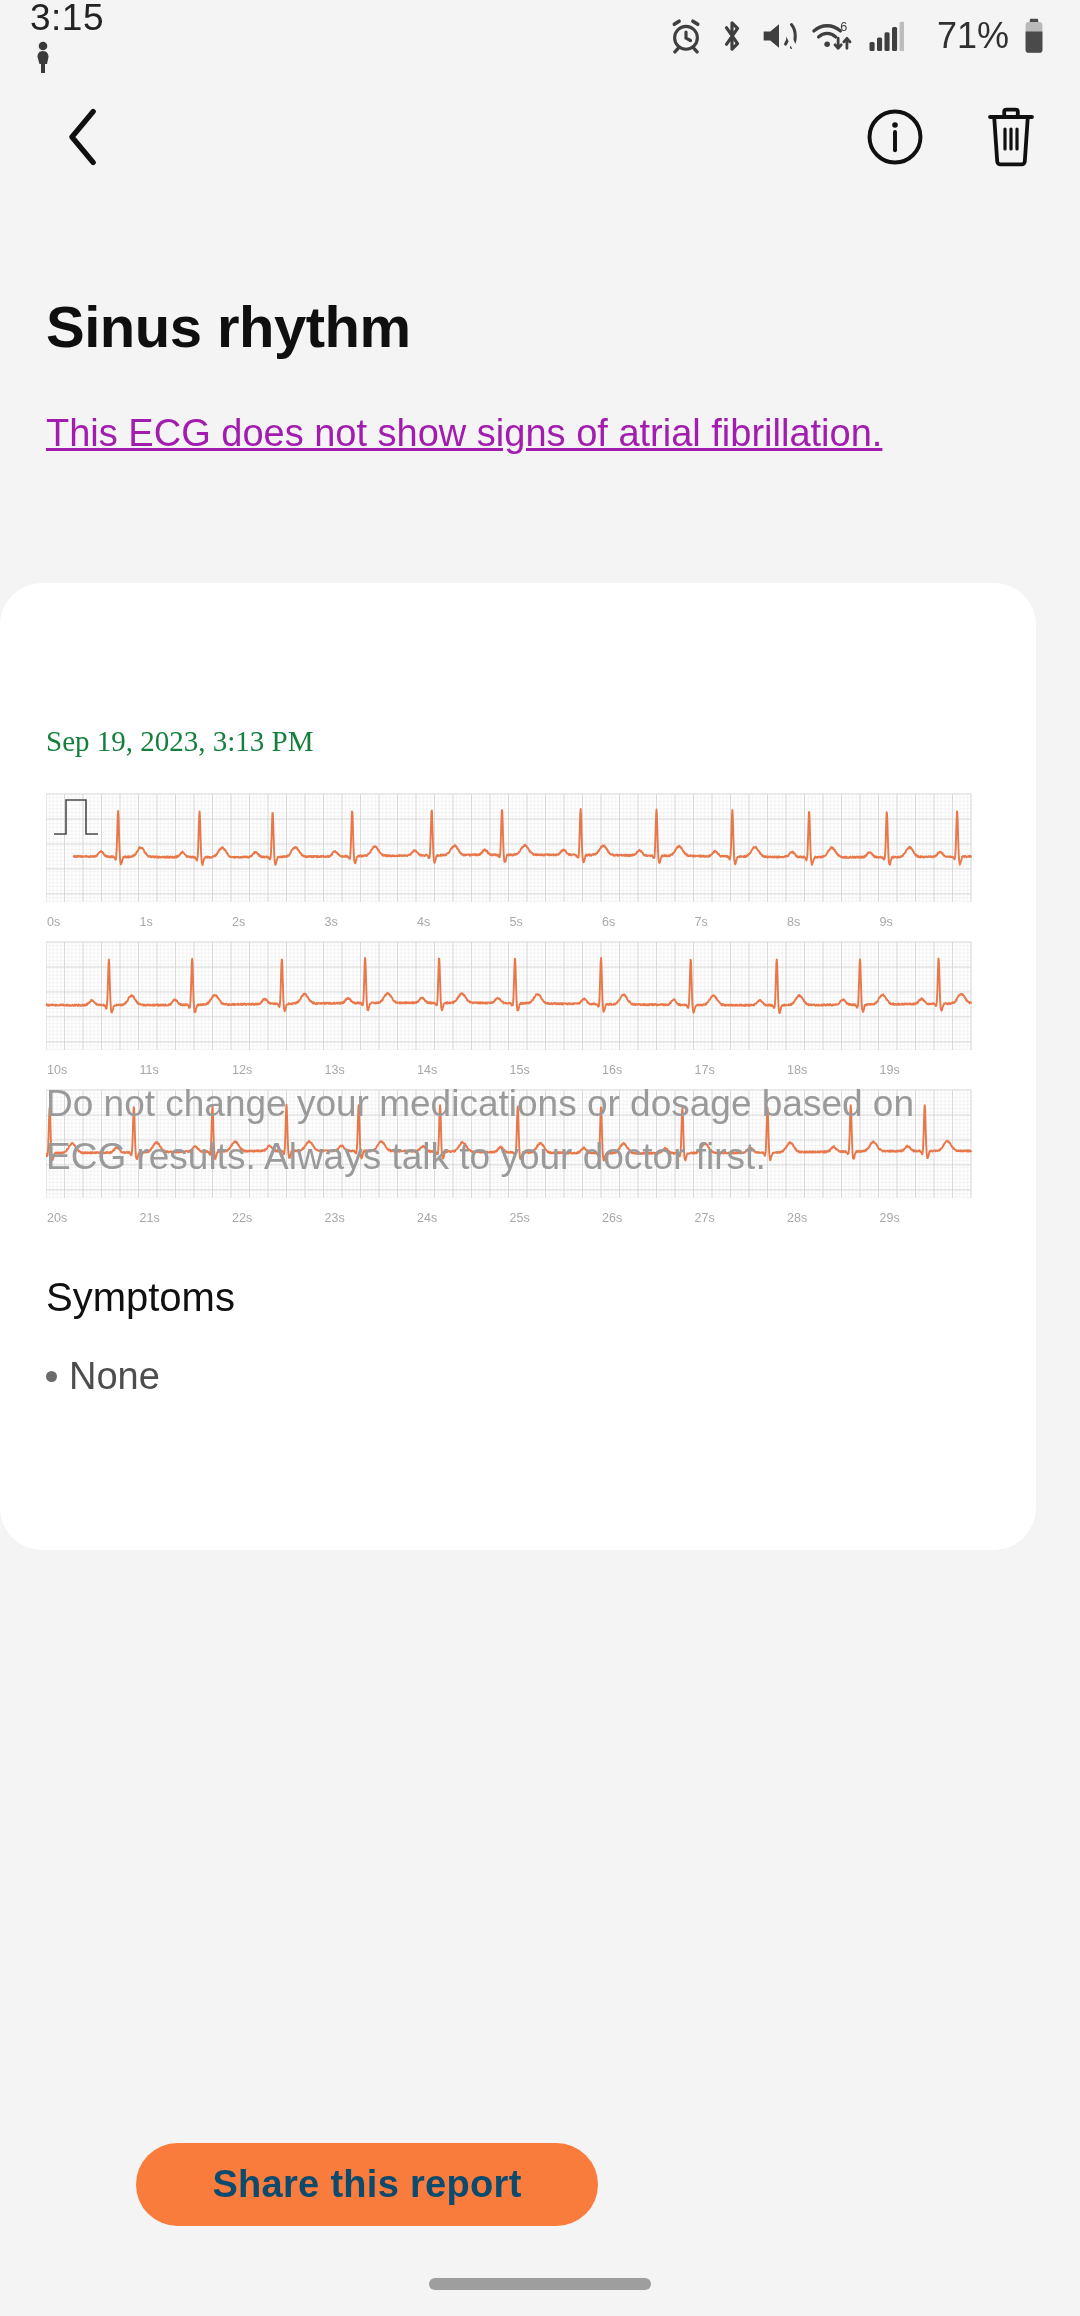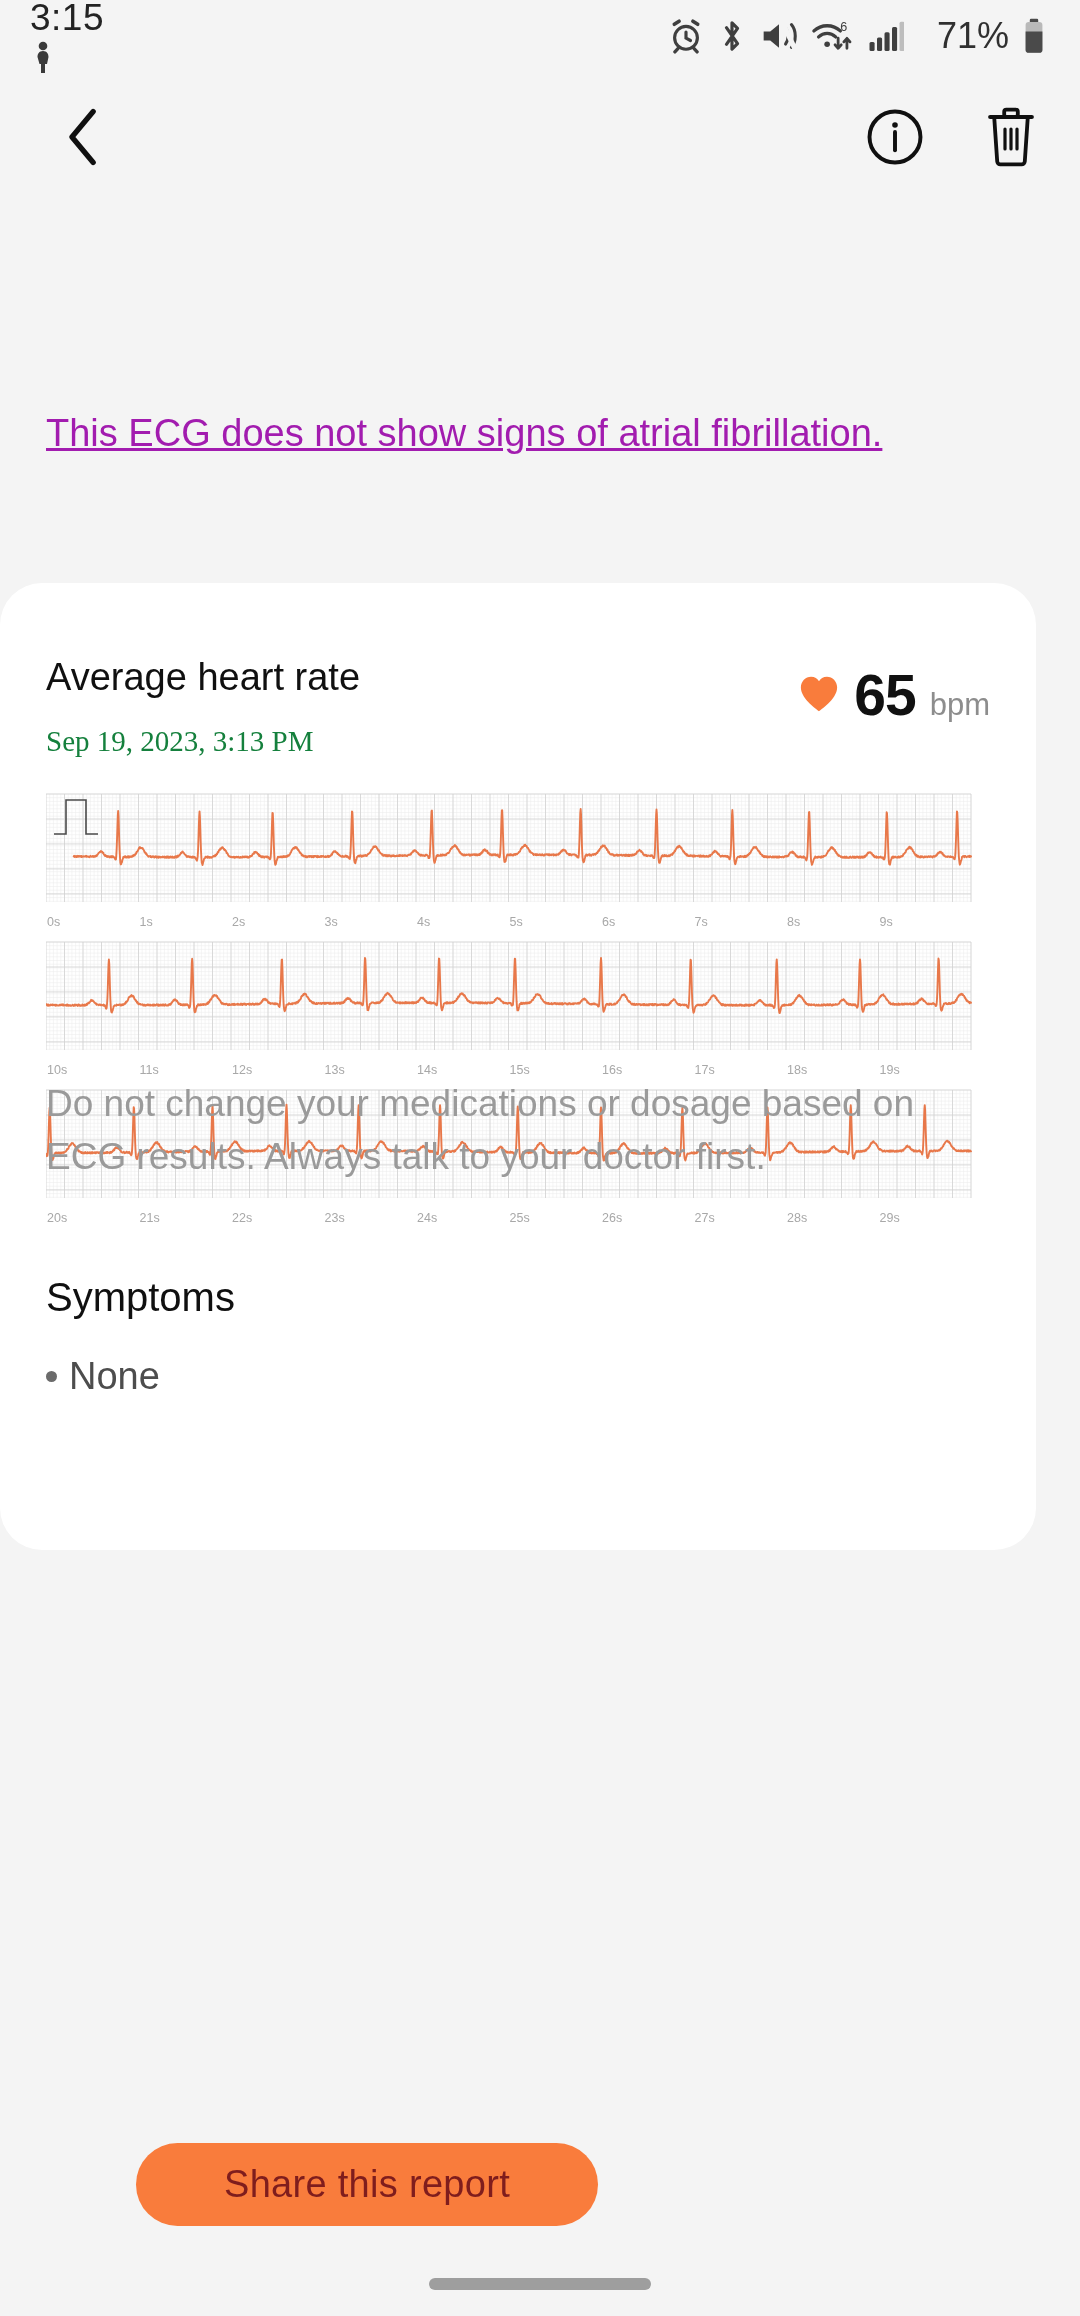--- a/index.html
+++ b/index.html
@@ -75,21 +75,21 @@
     position:absolute; left:46px; top:1078px; width:930px;
     font-size:37px; line-height:1.42; color:#9a9a9a;
   }
   .share-pill{
     position:absolute; left:136px; top:2143px;
     width:462px; height:83px;
     background:#f97c3c; border-radius:44px;
     display:flex; align-items:center; justify-content:center;
     border:none; cursor:pointer;
   }
-  .share-pill-txt{ color:#7f1d1d; font-size:38px; font-weight:400; letter-spacing:.3px; }
+  .share-pill-txt{ color:#0c4a6e; font-size:38px; font-weight:700; letter-spacing:.3px; }
 
   .gesture-bar{
     position:absolute; left:50%; transform:translateX(-50%);
     bottom:26px; width:222px; height:12px; border-radius:6px; background:#9e9e9e;
   }
 </style>
 </head>
 <body>
 
 <div class="screen">
@@ -181,36 +181,25 @@
             <rect x="9.6" y="1.3" width="6.8" height="3.6" rx="1.1" fill="none" stroke="#101010" stroke-width="1.9"></rect>
             <path d="M2.6 5 H23.4" stroke="#101010" stroke-width="2.1" stroke-linecap="round"></path>
             <path d="M4.6 5 L6.1 27.2 a1.6 1.6 0 0 0 1.6 1.5 h10.6 a1.6 1.6 0 0 0 1.6 -1.5 L21.4 5" fill="none" stroke="#101010" stroke-width="1.9" stroke-linejoin="round"></path>
             <path d="M10 11 V21 M13 11 V21 M16 11 V21" stroke="#101010" stroke-width="1.6" stroke-linecap="round"></path>
           </svg>
         </span>
       </div>
     </div>
   </div>
 
+  <div class="page-title">Sinus rhythm</div>
   <div class="page-sub">This ECG does not show signs of atrial fibrillation.</div>
 
   <div class="card">
 
-    <div class="card-hd">
-      <span class="avg-label">Average heart rate</span>
-      <span class="bpm-wrap">
-        <span class="heart">
-          <svg width="42" height="38" viewBox="0 0 24 22">
-            <path d="M12 21 C12 21 1.5 14.1 1.5 7.3 C1.5 3.6 4.2 1 7.4 1 C9.5 1 11.2 2.1 12 3.6 C12.8 2.1 14.5 1 16.6 1 C19.8 1 22.5 3.6 22.5 7.3 C22.5 14.1 12 21 12 21 Z" fill="#f97c3c"></path>
-          </svg>
-        </span>
-        <span class="bpm-val">65</span>
-        <span class="bpm-unit">bpm</span>
-      </span>
-    </div>
     <div class="avg-date">Sep 19, 2023, 3:13 PM</div>
 
     <div class="ecg-block">
       <div class="ecg-row">
           <svg id="ecg0" width="966" height="144" viewBox="0 0 966 144">
             <rect x="0" y="4" width="925" height="108" fill="#ffffff"></rect>
             <line x1="0" y1="4" x2="0" y2="112" stroke="#ececec" stroke-width="0.55"></line>
             <line x1="3.7" y1="4" x2="3.7" y2="112" stroke="#ececec" stroke-width="0.55"></line>
             <line x1="7.4" y1="4" x2="7.4" y2="112" stroke="#ececec" stroke-width="0.55"></line>
             <line x1="11.100000000000001" y1="4" x2="11.100000000000001" y2="112" stroke="#ececec" stroke-width="0.55"></line>

